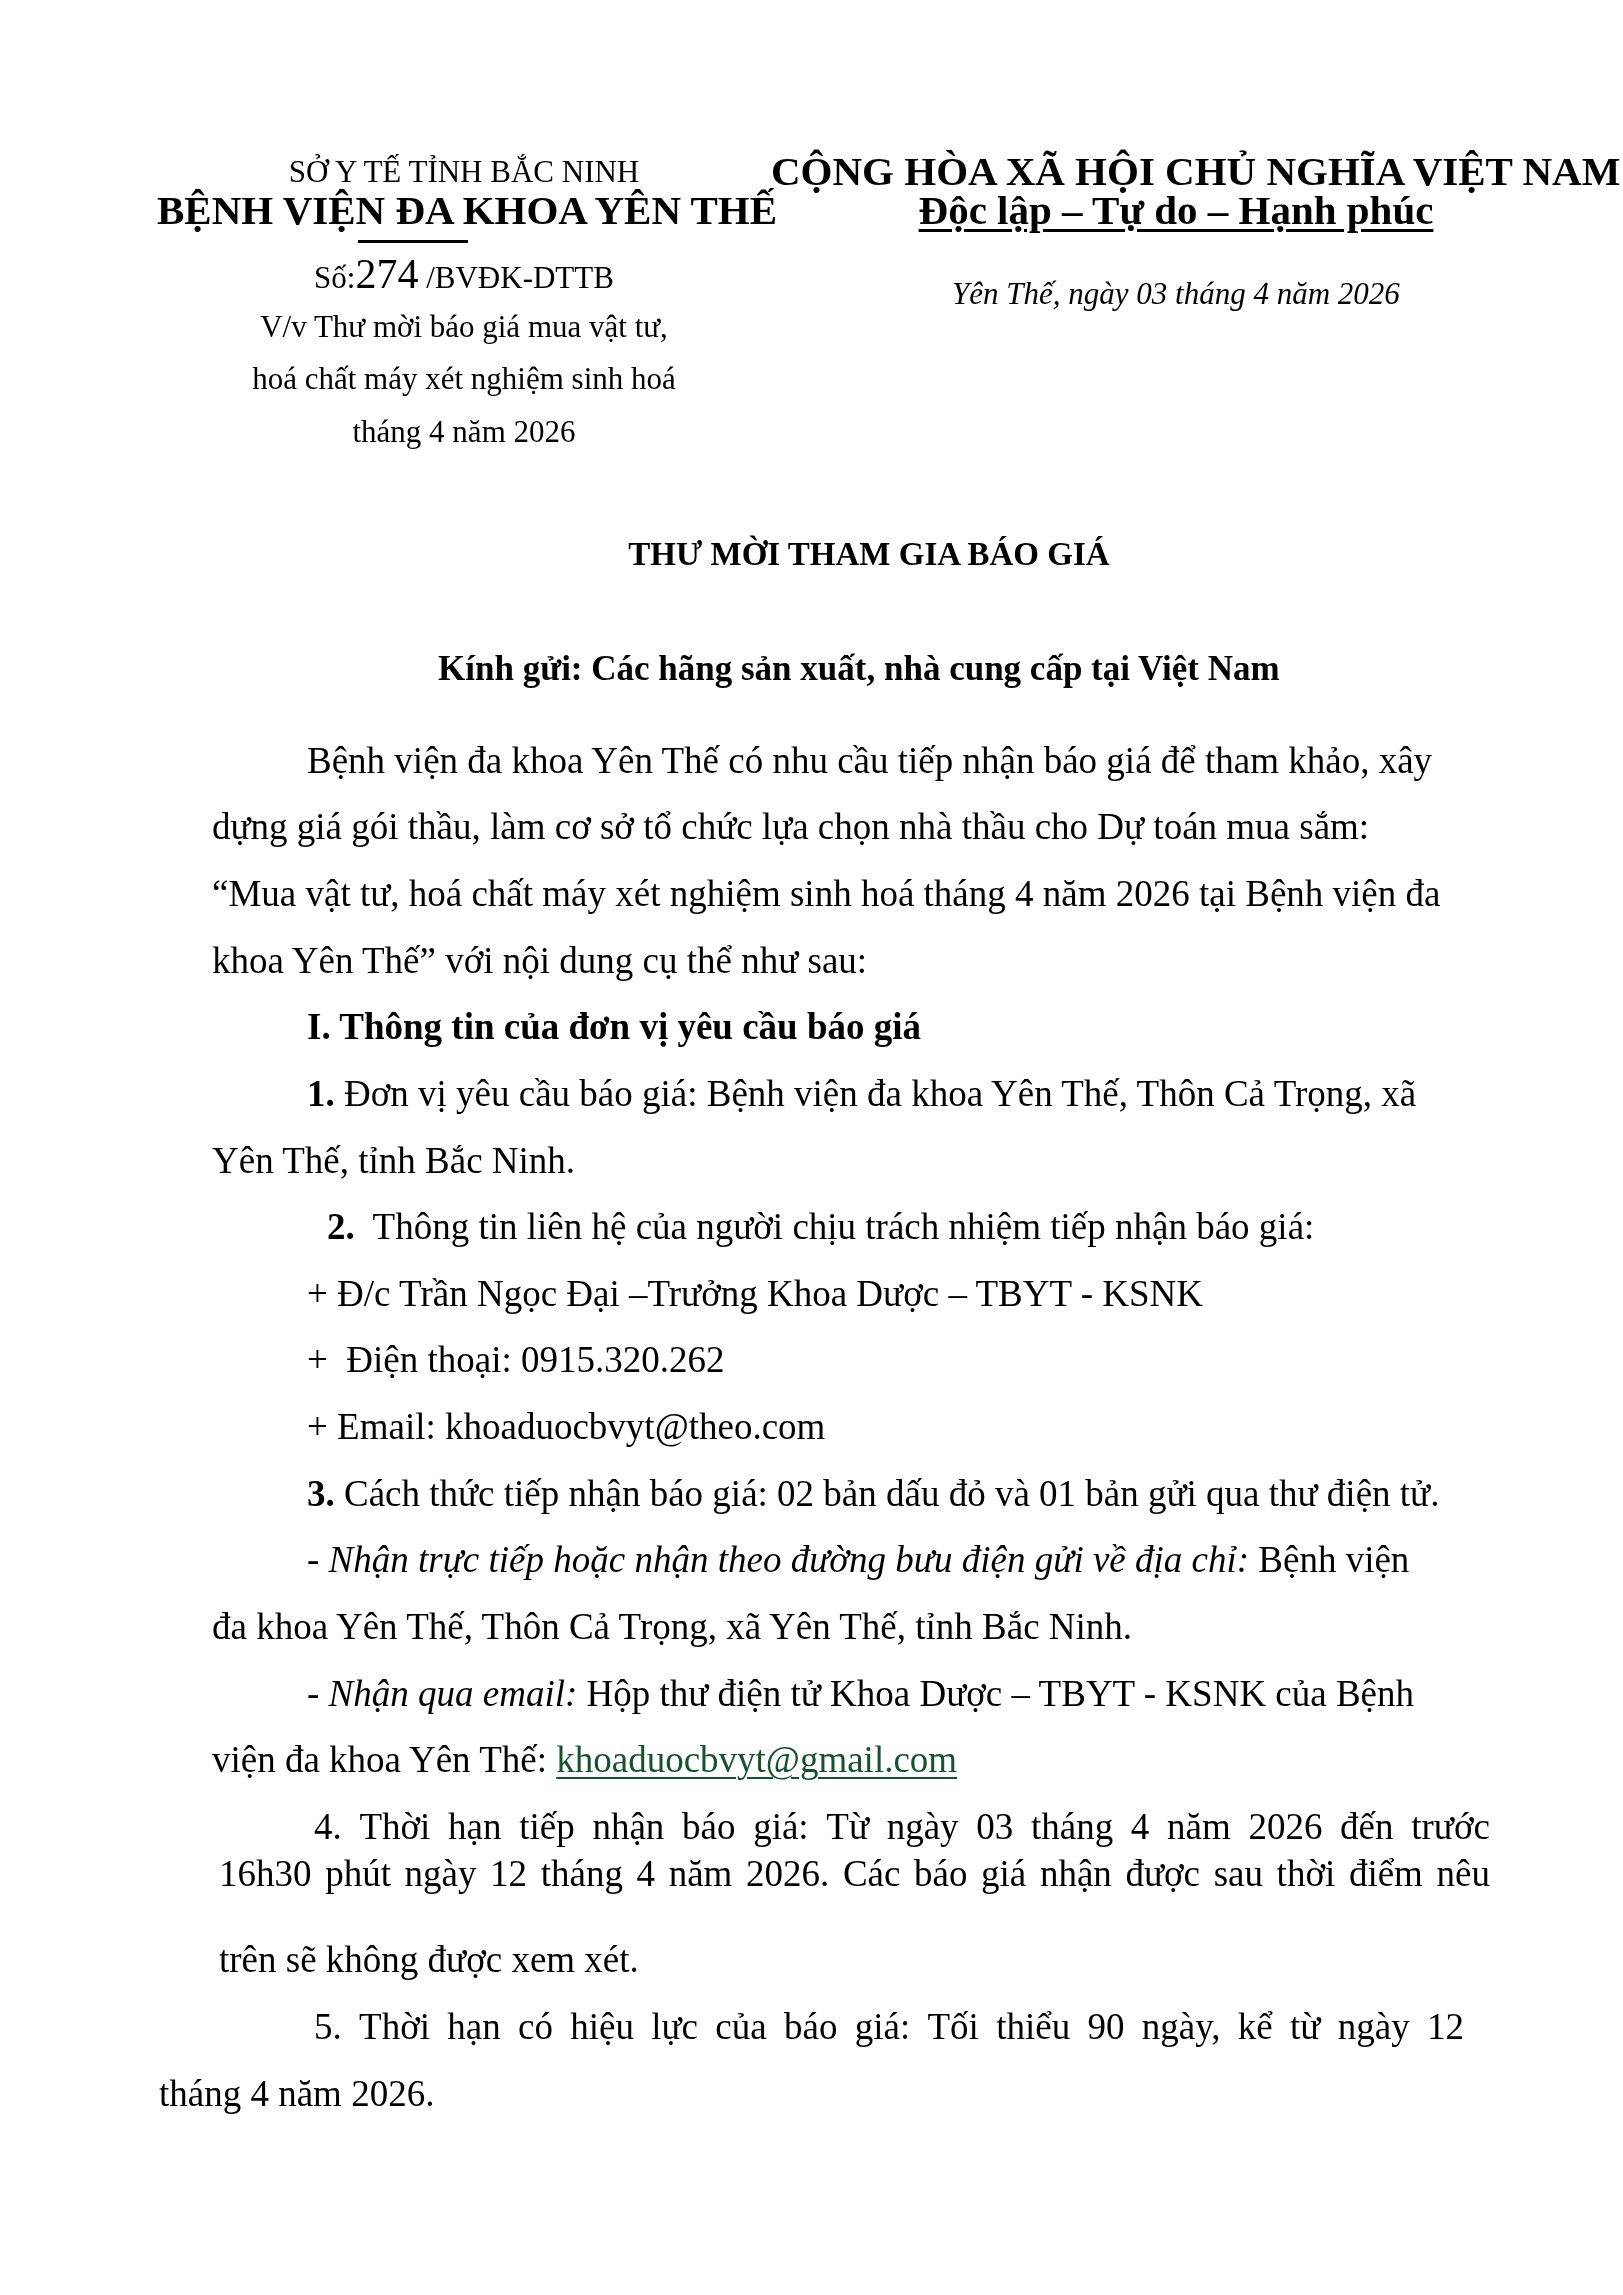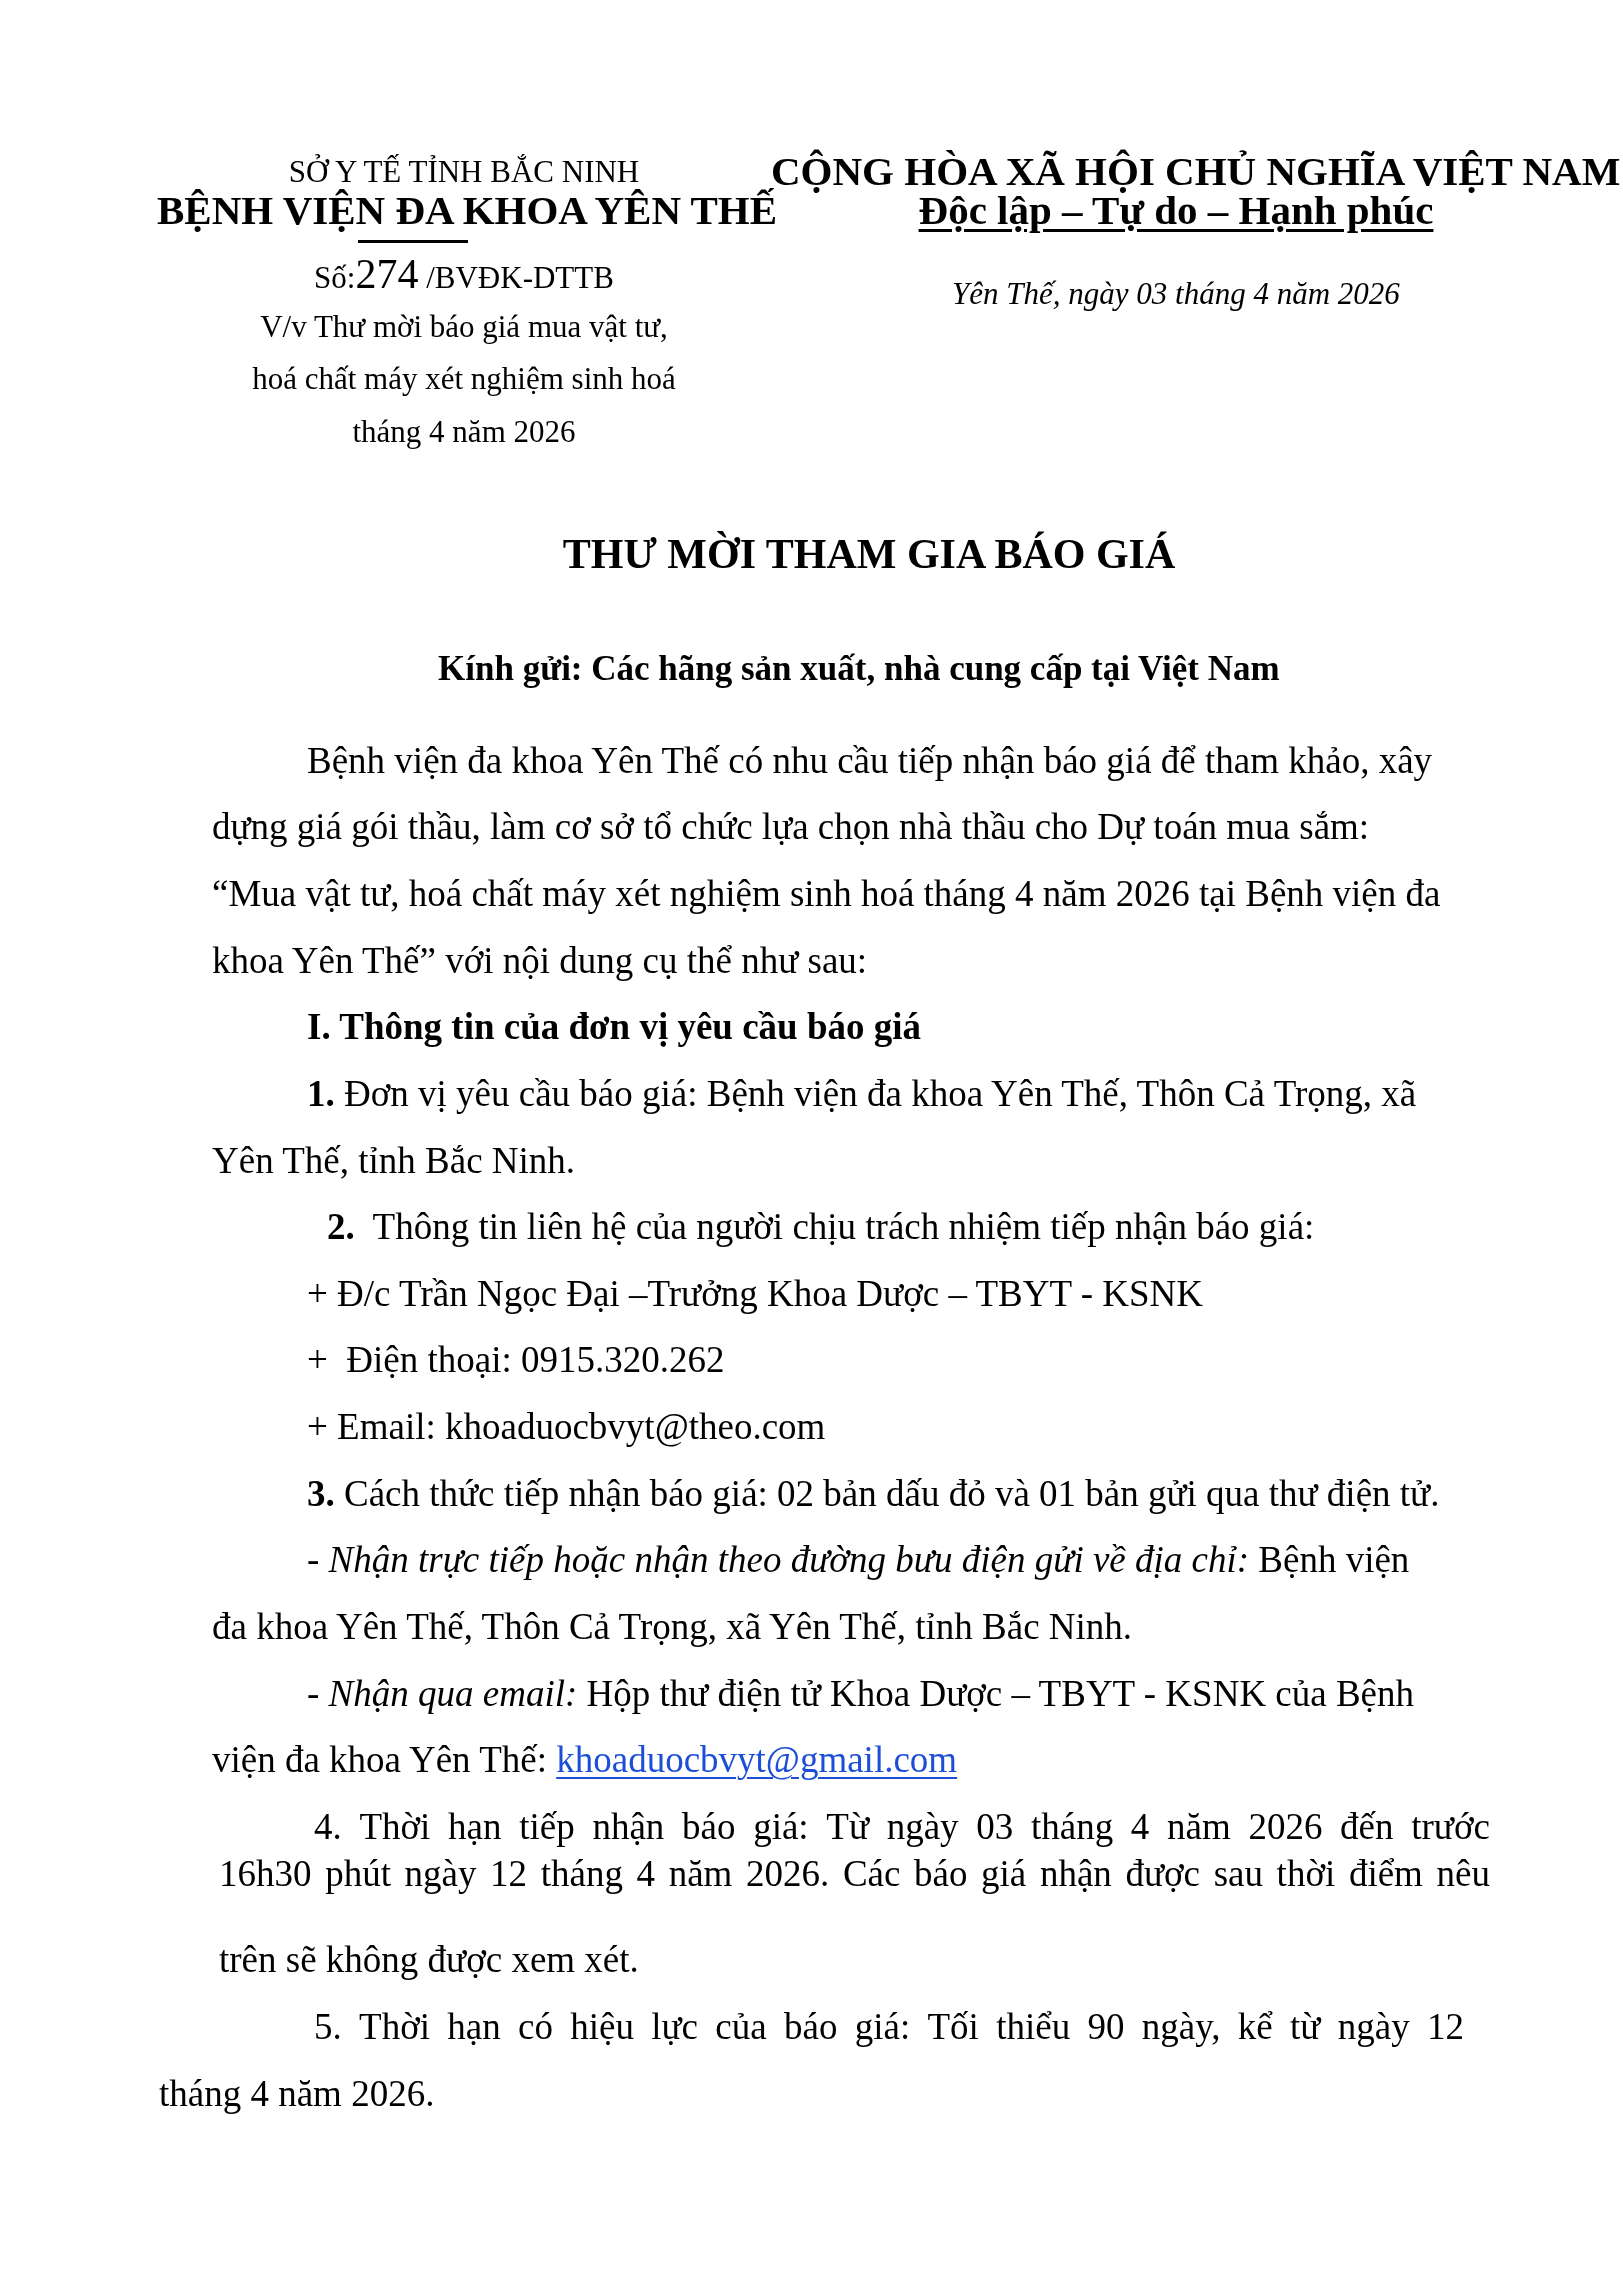--- a/index.html
+++ b/index.html
@@ -23,21 +23,21 @@
     .t44 { font-size: 41px; line-height: 39px; }
     .body-text { font-size: 37px; line-height: 67px; }
     .bold { font-weight: bold; }
     .italic { font-style: italic; }
     .underline { text-decoration: underline; text-underline-offset: 5.2px; text-decoration-thickness: 3.3px; margin-top: 29px; }
     .rule {
       position: absolute;
       background: #000;
       height: 2.6px;
     }
-    .link { color: #1d4ed8; text-decoration: underline; text-underline-offset: 5.2px; text-decoration-thickness: 2px; }
+    .link { color: #14532d; text-decoration: underline; text-underline-offset: 5.2px; text-decoration-thickness: 2px; }
     .justify-line { display: flex; justify-content: space-between; }
   </style>
 </head>
 <body>
 
 <div class="abs hdr-left center t42" style="top:152px;">SỞ Y TẾ TỈNH BẮC NINH</div>
 <div class="abs hdr-left center t44 bold" style="top:191px;">BỆNH VIỆN ĐA KHOA YÊN THẾ</div>
 <div class="rule" style="left:358px; width:110px; top:240px;"></div>
 
 <div class="abs hdr-left center t42" style="top:255px;">
@@ -46,21 +46,21 @@
 <div class="abs hdr-left center t42" style="top:307px;">V/v Thư mời báo giá mua vật tư,</div>
 <div class="abs hdr-left center t42" style="top:359px;">hoá chất máy xét nghiệm sinh hoá</div>
 <div class="abs hdr-left center t42" style="top:412px;">tháng 4 năm 2026</div>
 
 <div class="abs hdr-right center t44 bold" style="top:152px;">CỘNG HÒA XÃ HỘI CHỦ NGHĨA VIỆT NAM</div>
 <div class="abs hdr-right center t44 bold" style="top:191px;">
   <span class="underline">Độc lập – Tự do – Hạnh phúc</span>
 </div>
 <div class="abs hdr-right center t42 italic" style="top:274px;">Yên Thế, ngày 03 tháng 4 năm 2026</div>
 
-<div class="abs center bold" style="left:157px; width:1424px; top:533px; font-size:42px; line-height:42px;">THƯ MỜI THAM GIA BÁO GIÁ</div>
+<div class="abs center bold" style="left:157px; width:1424px; top:533px; font-size:33px; line-height:42px;">THƯ MỜI THAM GIA BÁO GIÁ</div>
 
 <div class="abs bold" style="left:438px; top:647px; font-size:35px; line-height:43px;">Kính gửi: Các hãng sản xuất, nhà cung cấp tại Việt Nam</div>
 
 <div class="abs body-text" style="left:307px; width:1174px; top:727px;">
     <div class="justify-line">
       <span>Bệnh viện đa khoa Yên Thế có nhu cầu tiếp nhận báo giá để tham khảo, xây</span>
     </div>
   </div>
 <div class="abs body-text" style="left:212px; top:793px;">dựng giá gói thầu, làm cơ sở tổ chức lựa chọn nhà thầu cho Dự toán mua sắm:</div>
 <div class="abs body-text" style="left:212px; top:860px;">“Mua vật tư, hoá chất máy xét nghiệm sinh hoá tháng 4 năm 2026 tại Bệnh viện đa</div>

